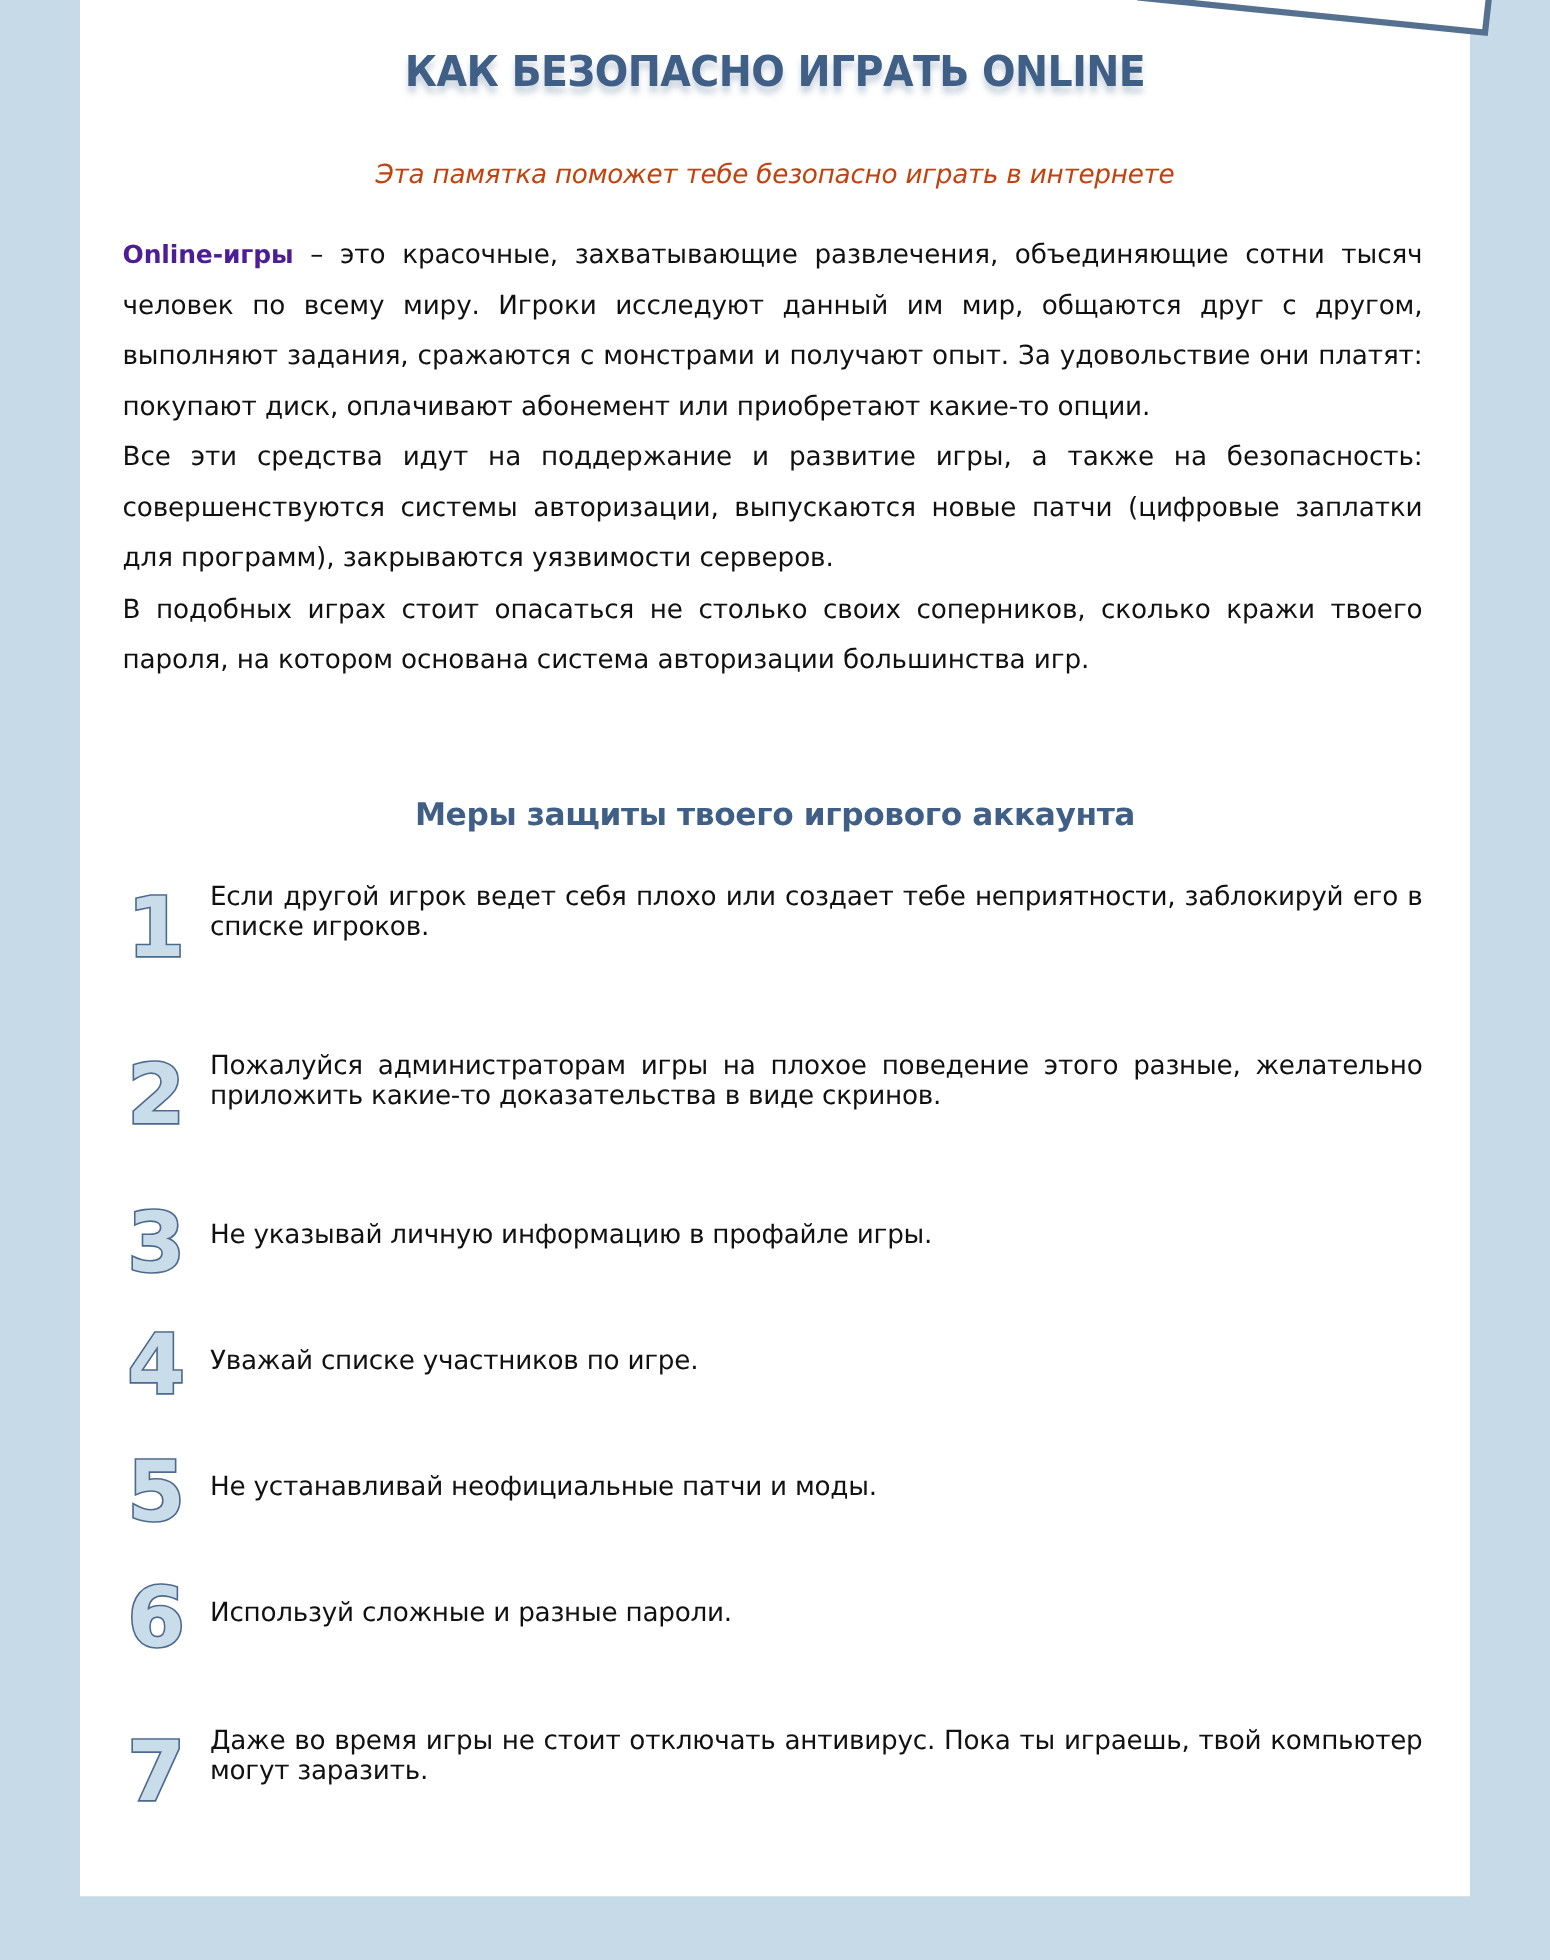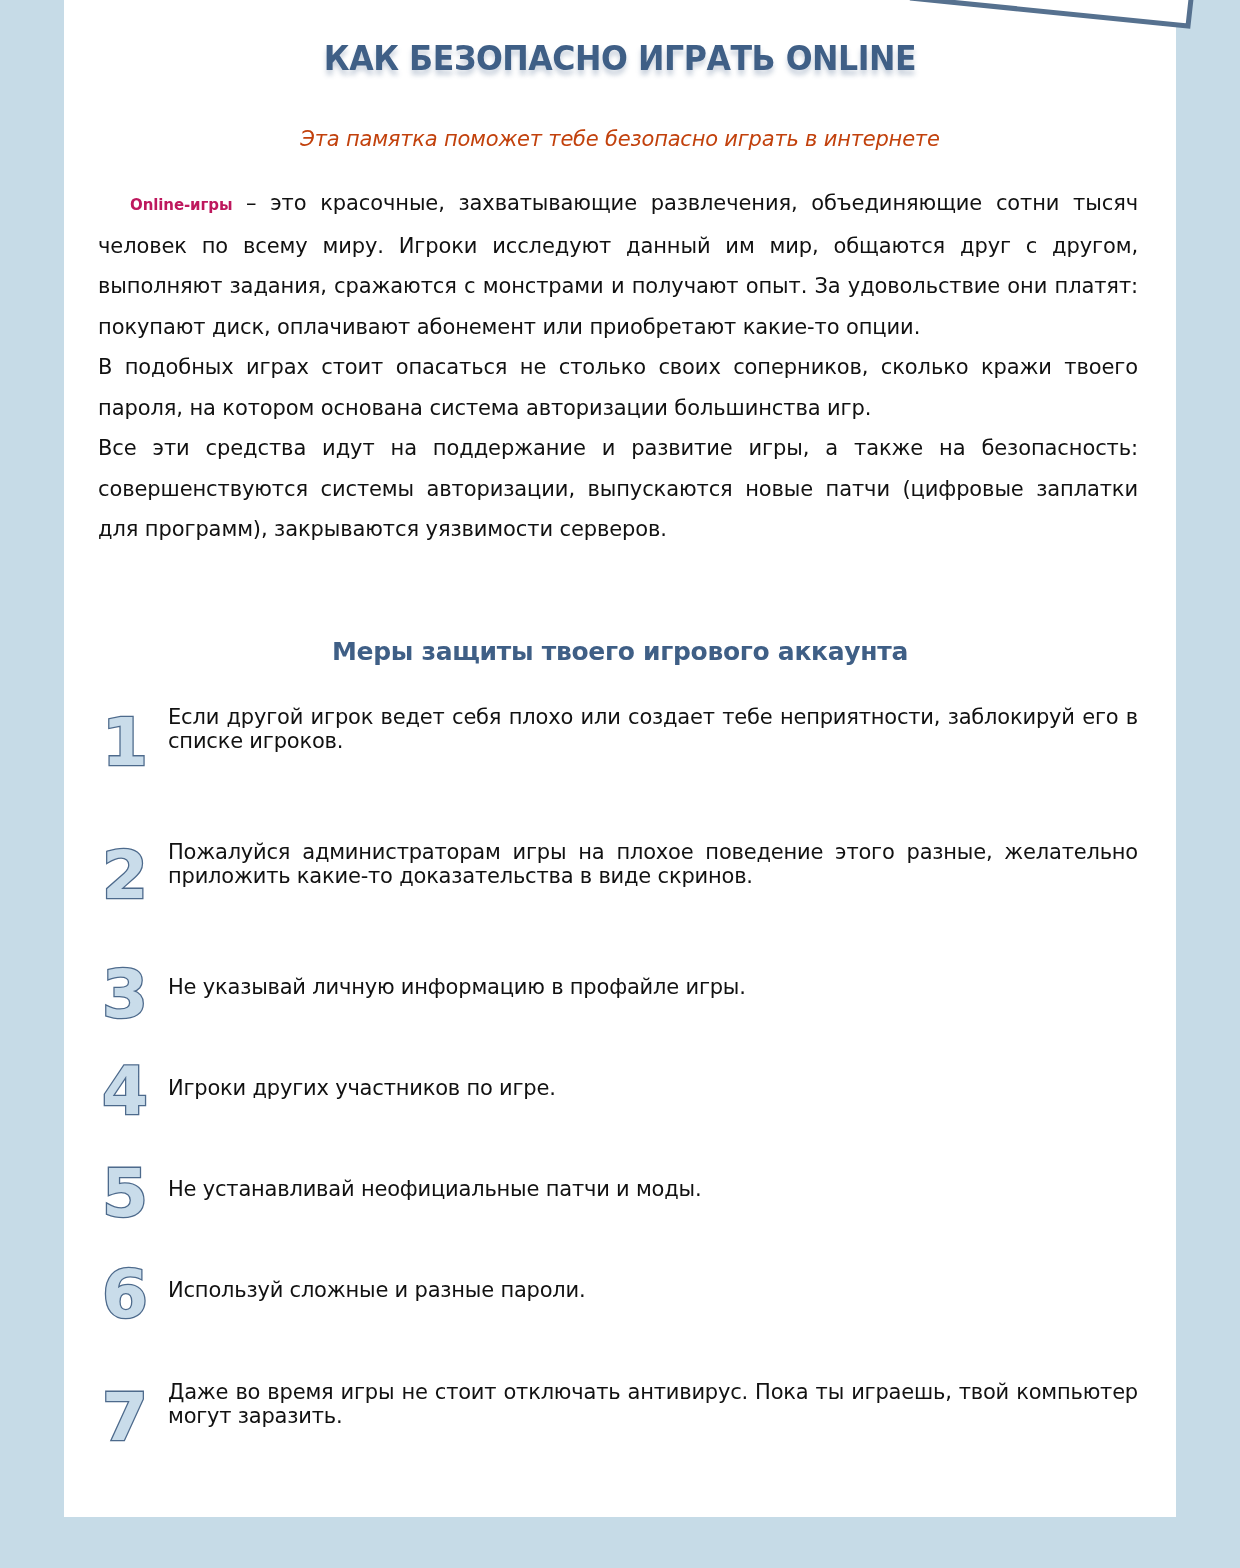--- a/index.html
+++ b/index.html
@@ -63,24 +63,23 @@
       width: 1040px;
       font-size: 21px;
       line-height: 40.5px;
       text-align: justify;
       letter-spacing: -0.1px;
     }
     .intro p {
       margin: 0;
     }
     .intro .lead {
-      color: #be185d;
-      font-weight: bold;
-      font-size: 15px;
-      margin-left: 32px;
+      color: #4c1d95;
+      font-weight: bold;
+      font-size: 20px;
     }
     .section-heading {
       position: absolute;
       left: 0;
       top: 637px;
       width: 1240px;
       text-align: center;
       font-weight: bold;
       font-size: 25px;
       color: #3f5f86;
@@ -143,22 +142,22 @@
 <svg class="deco-frame" viewBox="0 0 1240 40" width="1240" height="40">
   <polygon points="905,-10 1194,-10 1188,27 905,0" fill="#ffffff"></polygon>
   <polyline points="910,-2 1188,26 1192,-10" fill="none" stroke="#56718f" stroke-width="5" stroke-linejoin="miter"></polyline>
 </svg>
 
 <div class="title">КАК БЕЗОПАСНО ИГРАТЬ ONLINE</div>
 <div class="subtitle">Эта памятка поможет тебе безопасно играть в интернете</div>
 
 <div class="intro">
   <p><span class="lead">Online-игры</span><span> – это красочные, захватывающие развлечения, объединяющие сотни тысяч человек по всему миру. Игроки исследуют данный им мир, общаются друг с другом, выполняют задания, сражаются с монстрами и получают опыт. За удовольствие они платят: покупают диск, оплачивают абонемент или приобретают какие-то опции.</span></p>
+  <p>Все эти средства идут на поддержание и развитие игры, а также на безопасность: совершенствуются системы авторизации, выпускаются новые патчи (цифровые заплатки для программ), закрываются уязвимости серверов.</p>
   <p>В подобных играх стоит опасаться не столько своих соперников, сколько кражи твоего пароля, на котором основана система авторизации большинства игр.</p>
-  <p>Все эти средства идут на поддержание и развитие игры, а также на безопасность: совершенствуются системы авторизации, выпускаются новые патчи (цифровые заплатки для программ), закрываются уязвимости серверов.</p>
 </div>
 
 <div class="section-heading">Меры защиты твоего игрового аккаунта</div>
 
 <div class="rule r1">
   <div class="num">
     <svg width="60" height="66">
         <text class="numtxt" x="4" y="56">1</text>
       </svg>
   </div>
@@ -182,21 +181,21 @@
   </div>
   <div class="text">Не указывай личную информацию в профайле игры.</div>
 </div>
 
 <div class="rule r4">
   <div class="num">
     <svg width="60" height="66">
         <text class="numtxt" x="4" y="56">4</text>
       </svg>
   </div>
-  <div class="text">Игроки других участников по игре.</div>
+  <div class="text">Уважай списке участников по игре.</div>
 </div>
 
 <div class="rule r5">
   <div class="num">
     <svg width="60" height="66">
         <text class="numtxt" x="4" y="56">5</text>
       </svg>
   </div>
   <div class="text">Не устанавливай неофициальные патчи и моды.</div>
 </div>

